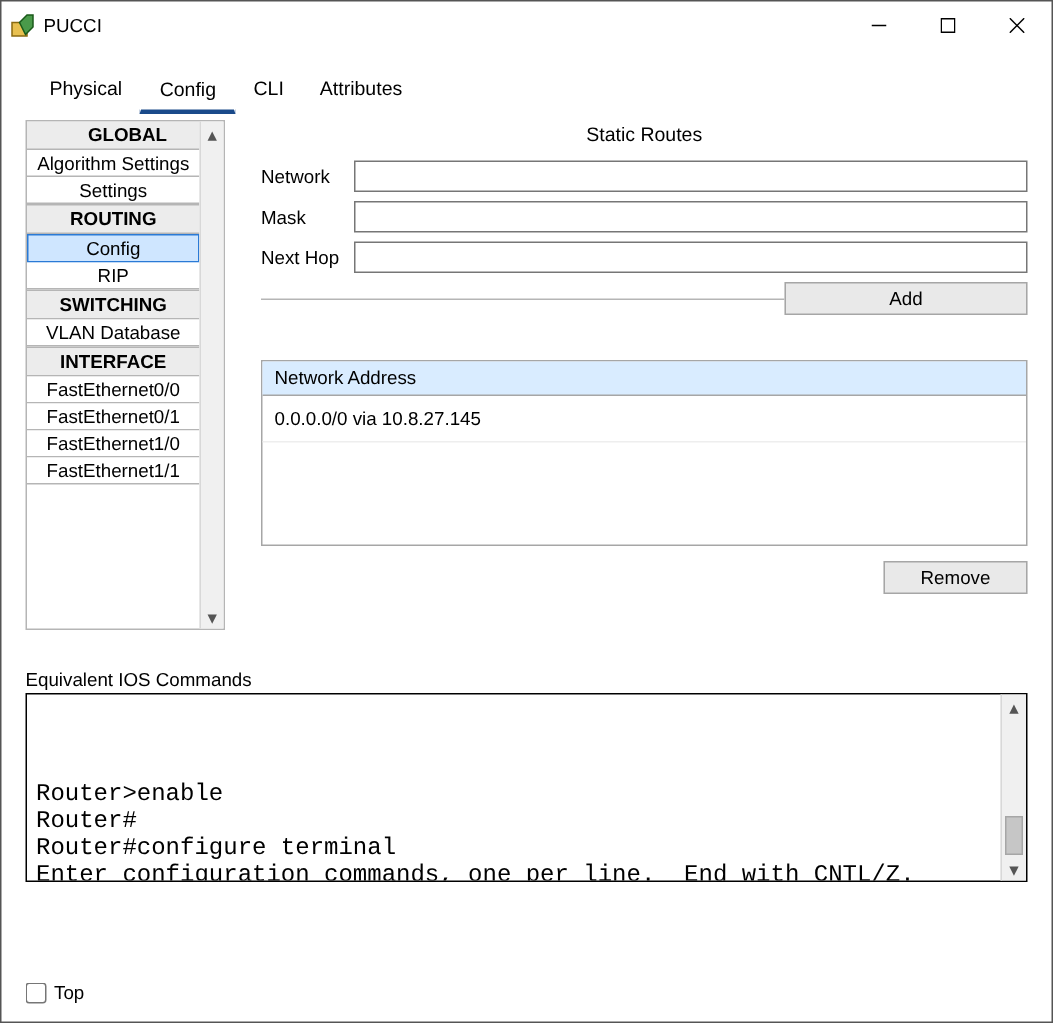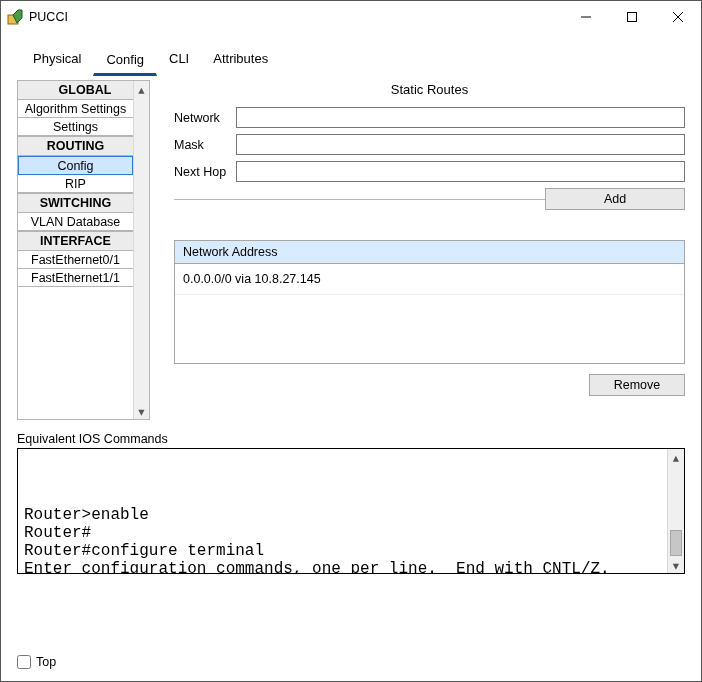--- a/index.html
+++ b/index.html
@@ -35,29 +35,29 @@
   .sb-scroll .down { bottom:0; }
 
   
   .main { flex: 1; padding-left: 24px; }
   .panel-title { text-align: center; font-size: 13px; margin: 2px 0 10px; }
   .frow { display: flex; align-items: center; margin-bottom: 6px; }
   .frow label { width: 62px; font-size: 12.5px; }
   .frow input { flex: 1; border: 1px solid #767676; height: 21px; padding: 1px 4px; font-size: 12.5px; }
   .addrow { display: flex; align-items: center; margin-top: 4px; margin-bottom: 30px; }
   .addrow .line { flex: 1; border-bottom: 1px solid #b5b5b5; margin-right: 0; }
-  .btn { background: #e9e9e9; border: 1px solid #a6a6a6; padding: 3px 0; width: 140px; text-align: center; font-size: 12.5px; cursor: default; }
+  .btn { background: #e9e9e9; border: 1px solid #a6a6a6; padding: 3px 0; width: 162px; text-align: center; font-size: 12.5px; cursor: default; }
 
   .tablebox { border: 1px solid #a6a6a6; height: 124px; }
   .tablehdr { background: #d9ecff; border-bottom: 1px solid #a6a6a6; padding: 4px 8px; font-size: 12.5px; }
   .tablerow { padding: 8px 8px; font-size: 12.5px; border-bottom: 1px solid #eee; }
   .remrow { display:flex; justify-content:flex-end; margin-top:10px; }
 
   
-  .ioswrap { padding: 0 16px; margin-top: 12px; }
+  .ioswrap { padding: 0 16px; margin-top: 26px; }
   .ioswrap .lbl { font-size: 12.5px; margin-bottom: 2px; }
   .ioscontainer { display:flex; border:1px solid #000; height:126px; }
   .iosbox { flex:1; padding: 3px 6px; font-family: Consolas, "Courier New", monospace; font-size: 16px; white-space: pre; overflow: hidden; }
   .ios-scroll { width:17px; background:#f0f0f0; border-left:1px solid #d8d8d8; position:relative; }
   .ios-scroll .arrow { height:16px; display:flex; align-items:center; justify-content:center; color:#555; position:absolute; left:0; right:0; }
   .ios-scroll .up{top:0;} .ios-scroll .down{bottom:0;}
   .ios-scroll .thumb{ position:absolute; left:2px; right:2px; bottom:17px; height:26px; background:#c6c6c6; border:1px solid #a6a6a6; }
 
   
   .footer { position: absolute; left: 16px; bottom: 12px; display:flex; align-items:center; }
@@ -107,21 +107,23 @@
     <div class="sidebar">
       <div class="hdr">GLOBAL</div>
       <div class="itm">Algorithm Settings</div>
       <div class="itm">Settings</div>
       <div class="hdr">ROUTING</div>
       <div class="itm sel">Config</div>
       <div class="itm">RIP</div>
       <div class="hdr">SWITCHING</div>
       <div class="itm">VLAN Database</div>
       <div class="hdr">INTERFACE</div>
+      <div class="itm">FastEthernet0/0</div>
       <div class="itm">FastEthernet0/1</div>
+      <div class="itm">FastEthernet1/0</div>
       <div class="itm">FastEthernet1/1</div>
     </div>
     <div class="sb-scroll">
       <div class="arrow up">▴</div>
       <div class="arrow down">▾</div>
     </div>
   </div>
 
   <div class="main">
     <div class="panel-title">Static Routes</div>

